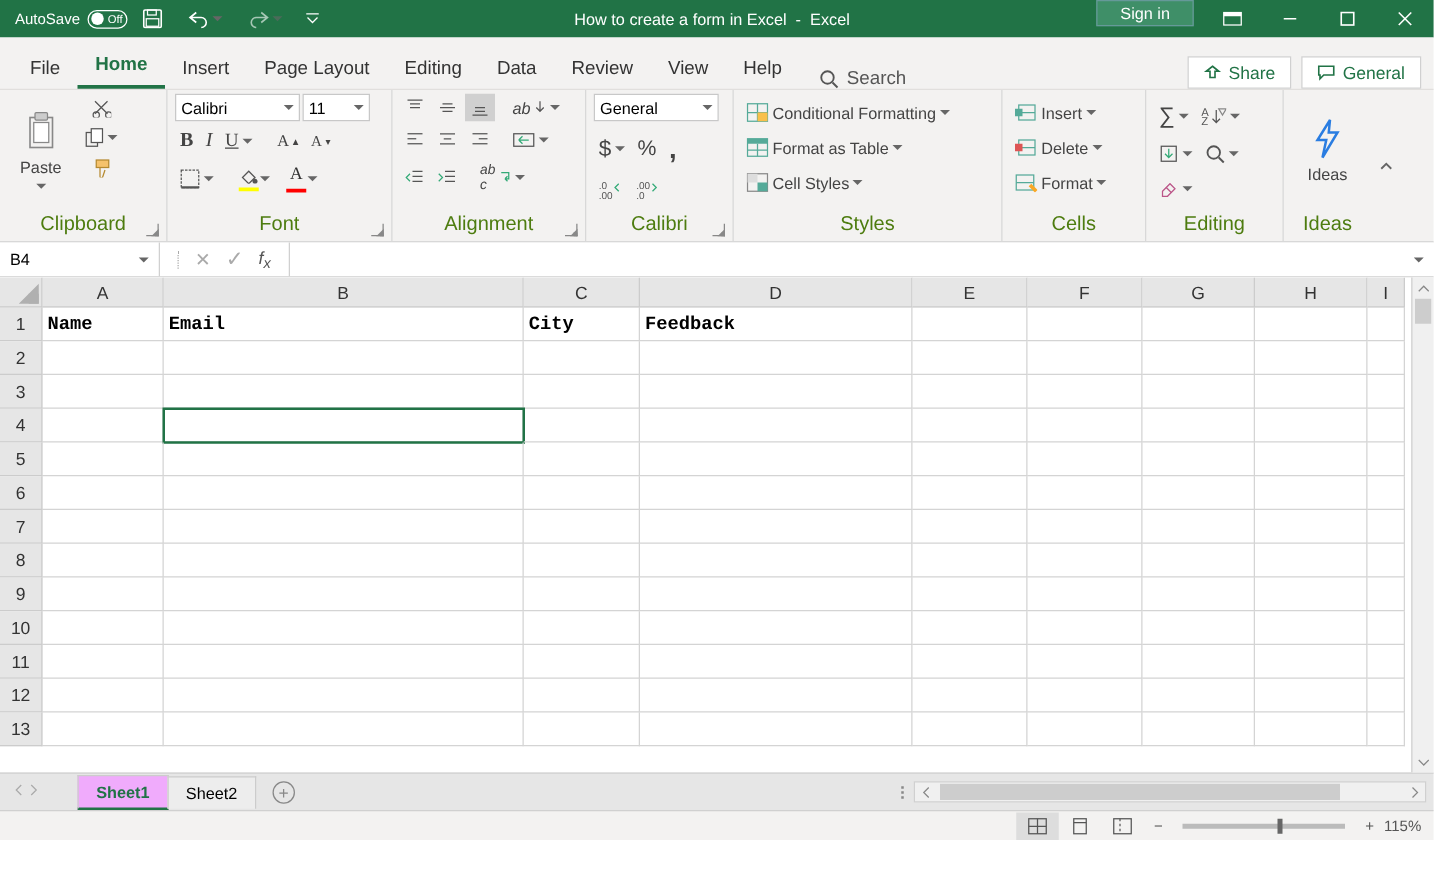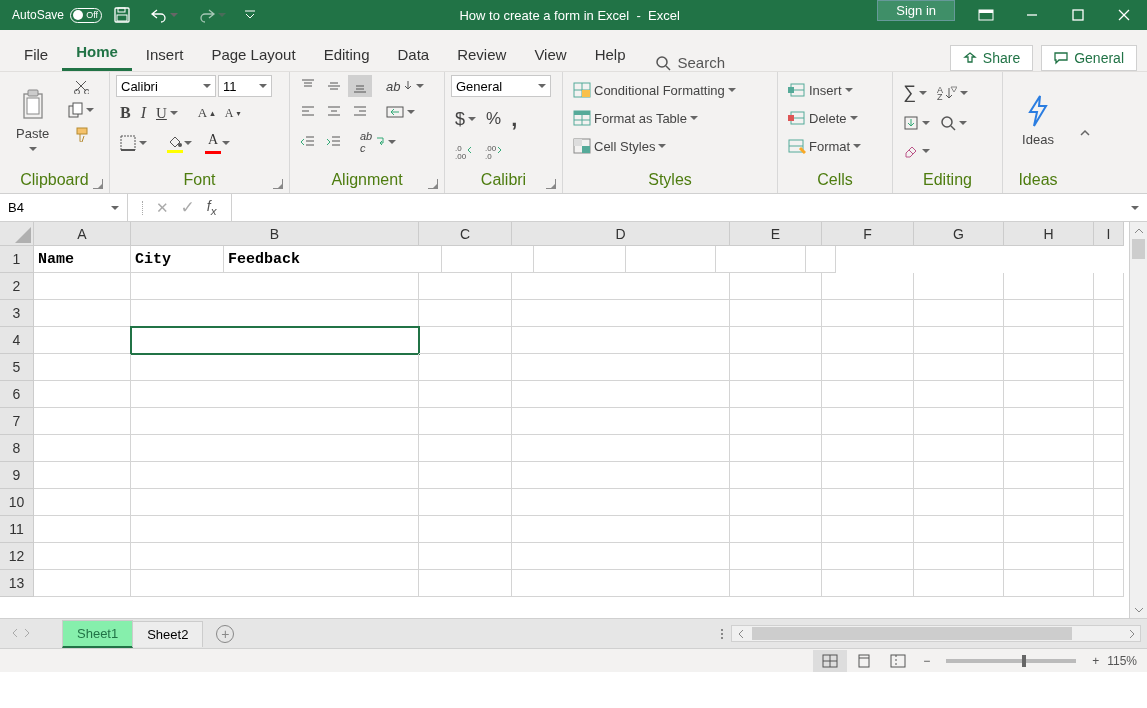--- a/index.html
+++ b/index.html
@@ -58,21 +58,21 @@
 .cell { border-right: 1px solid #d4d4d4; border-bottom: 1px solid #d4d4d4; padding: 2px 4px; font-size: 15px; display: flex; align-items: center; overflow: hidden; }
 .cell.bold { font-weight: 700; font-family: Liberation Mono, monospace; }
 .cell.selected { outline: 2px solid #217346; outline-offset: -1px; }
 .vscroll { width: 18px; background: #f0f0f0; border-left: 1px solid #d0d0d0; position: relative; }
 .vscroll .arrow { height: 17px; display: flex; align-items: center; justify-content: center; }
 .vscroll .thumb { position: absolute; top: 17px; left: 2px; right: 2px; height: 20px; background: #cdcdcd; }
 
 .sheet-tabs { height: 30px; background: #e6e6e6; display: flex; align-items: center; border-top: 1px solid #d0d0d0; }
 .st-nav { display: flex; gap: 2px; padding: 0 10px; color: #999; }
 .st-tab { padding: 5px 14px; font-size: 13px; background: #ededed; border: 1px solid #ccc; border-bottom: none; margin-right: -1px; }
-.st-tab.active { background: #86efac; color: #217346; font-weight: 400; border-top: 1px solid #ccc; border-bottom: 2px solid #217346; }
+.st-tab.active { background: #f0abfc; color: #217346; font-weight: 700; border-top: 1px solid #ccc; border-bottom: 2px solid #217346; }
 .st-add { margin-left: 14px; width: 18px; height: 18px; border: 1.5px solid #888; border-radius: 50%; display: flex; align-items: center; justify-content: center; color: #888; font-size: 14px; }
 .st-spacer { flex: 1; }
 .hscroll { width: 410px; height: 17px; background: #f0f0f0; border: 1px solid #d0d0d0; display: flex; align-items: center; margin-right: 6px; position: relative; }
 .hscroll .thumb { position: absolute; left: 20px; top: 1px; bottom: 1px; width: 320px; background: #cdcdcd; }
 .hscroll .arrow { width: 17px; height: 100%; display: flex; align-items: center; justify-content: center; }
 .dots-vert { display: flex; flex-direction: column; gap: 2px; padding: 0 8px; }
 .dots-vert span { width: 2px; height: 2px; background: #888; }
 
 .statusbar { height: 24px; background: #f3f2f1; border-top: 1px solid #d0d0d0; display: flex; align-items: center; justify-content: flex-end; padding: 0 10px; gap: 8px; font-size: 12px; color: #555; }
 .view-btns { display: flex; }
@@ -181,21 +181,21 @@
   <div class="comments-btn">
     <svg width="14" height="14">
         <path d="M1 2 H13 V9 H5 L2 12 V9 H1 Z" fill="none" stroke="#217346" stroke-width="1.3"></path>
       </svg>
     <span>General</span>
   </div>
 </div>
 
 <div class="ribbon">
 
-  <div class="rgroup" style="width:110px">
+  <div class="rgroup" style="width:134px">
     <div class="rgroup-body">
       <div class="vbtn">
         <svg width="28" height="34">
             <rect x="5" y="6" width="18" height="24" fill="none" stroke="#888" stroke-width="1.3"></rect>
             <rect x="9" y="2" width="10" height="6" rx="1" fill="#ccc" stroke="#888"></rect>
             <rect x="8" y="10" width="12" height="16" fill="#fff" stroke="#888"></rect>
           </svg>
         <span>Paste</span>
         <span class="dd-caret"></span>
       </div>
@@ -555,20 +555,21 @@
         <div class="ch" style="width: 92px;">E</div>
         <div class="ch" style="width: 92px;">F</div>
         <div class="ch" style="width: 90px;">G</div>
         <div class="ch" style="width: 90px;">H</div>
         <div class="ch" style="width: 30px;">I</div>
       </div>
     <div class="data-rows" id="data-rows">
         <div class="drow">
           <div class="rh">1</div>
           <div class="cell bold" style="width: 97px;">Name</div>
+          <div class="cell bold" style="width: 288px;">Email</div>
           <div class="cell bold" style="width: 93px;">City</div>
           <div class="cell bold" style="width: 218px;">Feedback</div>
           <div class="cell" style="width: 92px;"></div>
           <div class="cell" style="width: 92px;"></div>
           <div class="cell" style="width: 90px;"></div>
           <div class="cell" style="width: 90px;"></div>
           <div class="cell" style="width: 30px;"></div>
         </div>
         <div class="drow">
           <div class="rh">2</div>

